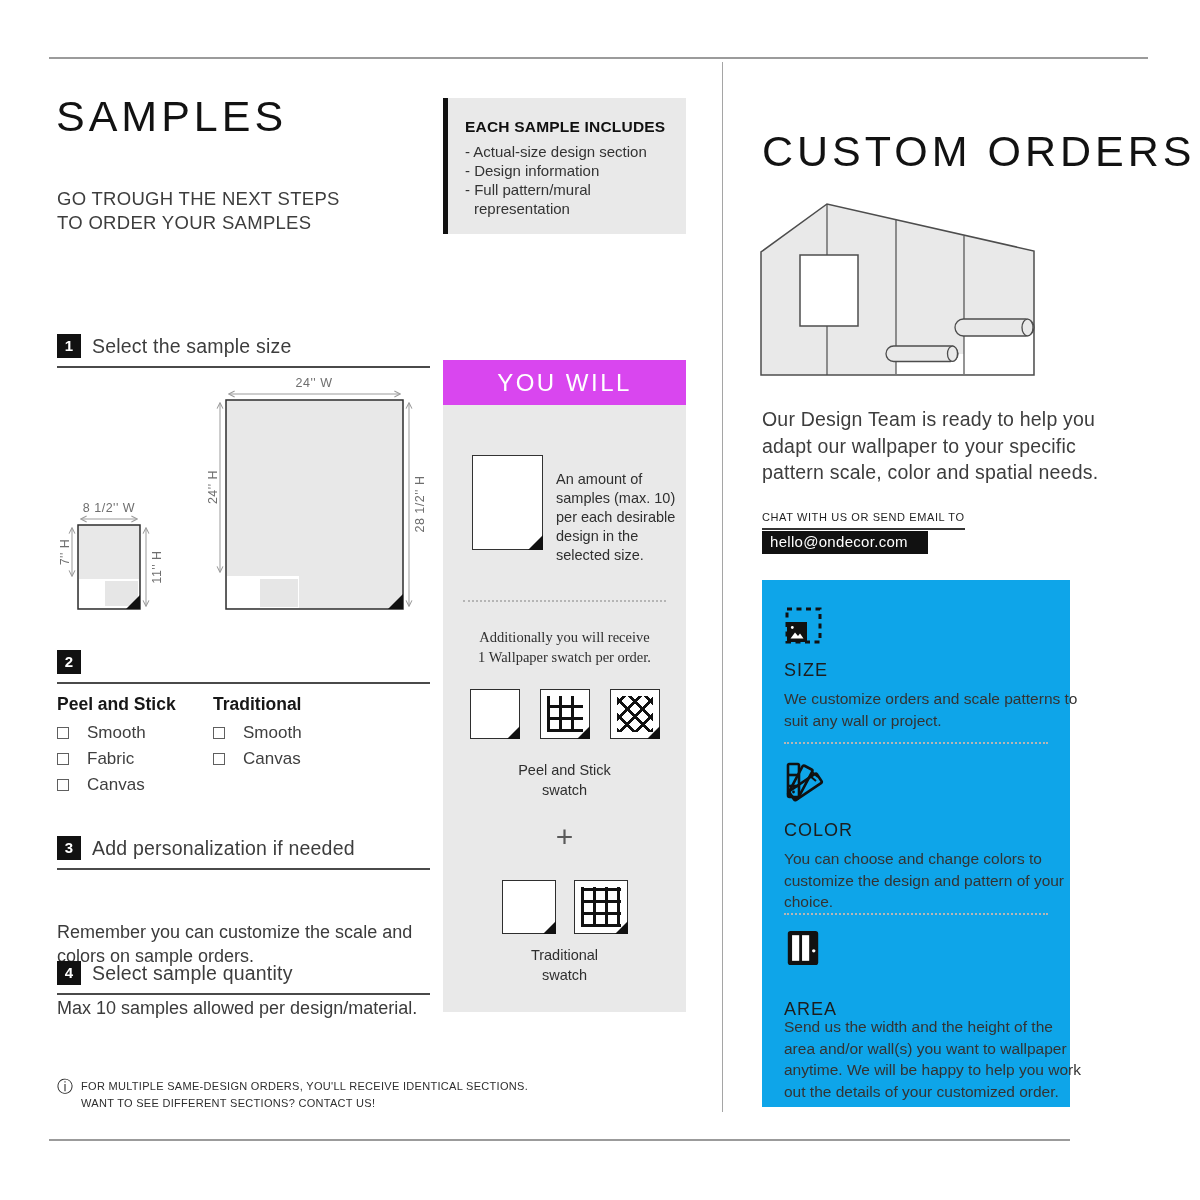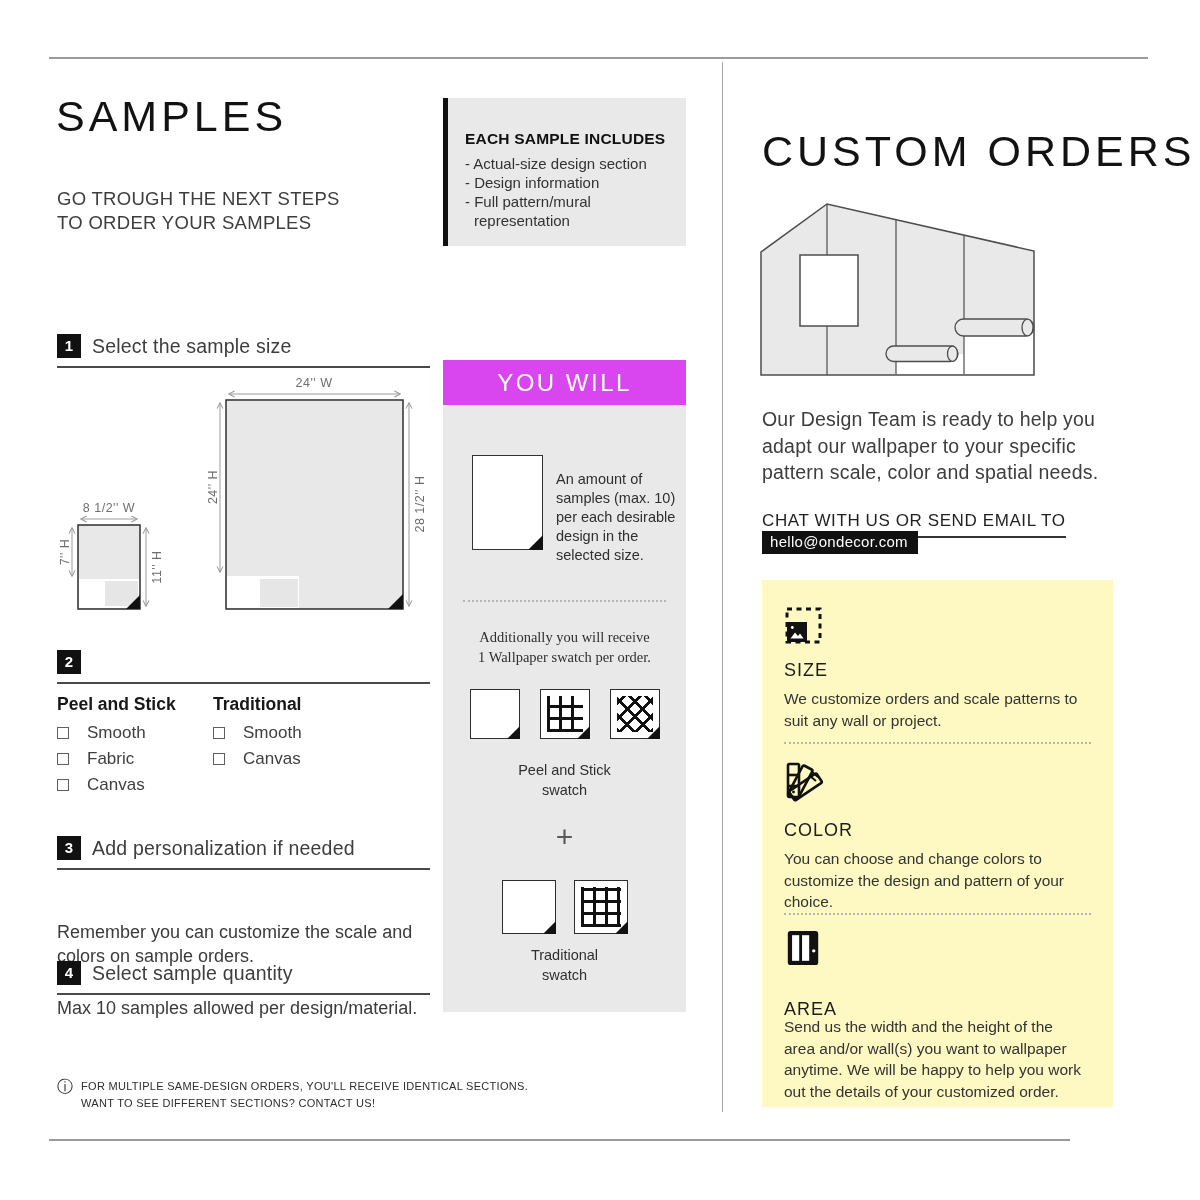--- a/index.html
+++ b/index.html
@@ -44,21 +44,21 @@
   .mat-row { display:flex; align-items:center; gap:18px; margin-top:6px; font-size:17px; color:#3f3f3f; }
   .cbx { width:12px; height:12px; border:1.5px solid #5f5f5f; background:#fff; flex:0 0 auto; }
 
   #footnote { left:57px; top:1078px; width:478px; display:flex; gap:8px; align-items:flex-start; }
   #footnote .info-i { font-size:16px; line-height:17px; color:#222; }
   #footnote .fn-text { font-size:11px; line-height:17px; letter-spacing:.3px; color:#2e2e2e; }
 
   
   #includes-box {
     left:443px; top:98px; width:243px; min-height:129px;
-    background:#e9e9e9; border-left:5px solid #111; padding:32px 12px 16px 17px;
+    background:#e9e9e9; border-left:5px solid #111; padding:20px 12px 16px 17px;
   }
   #includes-box .inc-title { font-size:15.5px; font-weight:bold; color:#101010; letter-spacing:.2px; margin-bottom:6px; }
   #includes-box .inc-item { font-size:15px; color:#333; line-height:19px; padding-left:9px; text-indent:-9px; }
 
   #receive-band {
     left:443px; top:360px; width:243px; height:45px; background:#d946ef;
     color:#fff; font-size:24px; letter-spacing:2.5px; text-align:center; line-height:45px;
   }
   #receive-panel { left:443px; top:405px; width:243px; height:607px; background:#e9e9e9; }
 
@@ -89,25 +89,25 @@
   .swatch .fold { border-left-width:13px; border-bottom-width:13px; }
   .swatch-label { position:absolute; left:0; right:0; text-align:center; font-size:14.5px; line-height:20px; color:#2f2f2f; white-space:pre-line; }
   #peel-label { top:355px; }
   #trad-label { top:540px; }
   #plus-sign { left:0; right:0; top:415px; text-align:center; font-size:30px; font-weight:300; color:#5a5a5a; }
 
   
   #custom-title { left:762px; top:92px;margin-top:35px; }
   #house-illustration { left:760px; top:202px; }
   #custom-intro { left:762px; top:406px; width:362px; font-size:19.5px; line-height:26.5px; letter-spacing:.2px; color:#3d3d3d; }
-  #chat-label { left:762px; top:511px; font-size:17px; letter-spacing:.6px; color:#1f1f1f;
+  #chat-label { left:762px; top:511px; font-size:11px; letter-spacing:.6px; color:#1f1f1f;
                 border-bottom:2px solid #333; padding-bottom:5px; }
-  #email-badge { left:762px; top:531px; background:#111; color:#fff; font-size:15px; padding:2px 10px 4px 8px; letter-spacing:.3px; }
-
-  #custom-box { left:762px; top:580px; width:351px; height:527px; background:#fef9c3; }
+  #email-badge { left:762px; top:531px; background:#111; color:#fff; font-size:15px; padding:2px 20px 4px 8px; letter-spacing:.3px; }
+
+  #custom-box { left:762px; top:580px; width:308px; height:527px; background:#0ea5e9; }
   .feature-icon { position:absolute; left:22px; }
   #feat-icon-0 { top:26px; } #feat-icon-1 { top:180px; } #feat-icon-2 { top:348px; }
   .feature-name { position:absolute; left:22px; font-size:18px; letter-spacing:1px; color:#1d1d1d; }
   #feat-name-0 { top:80px; } #feat-name-1 { top:240px; } #feat-name-2 { top:410px;margin-top:9px; }
   .feature-text { position:absolute; left:22px; width:303px; font-size:15.5px; line-height:21.5px; color:#333; }
   #feat-text-0 { top:108px; } #feat-text-1 { top:268px; } #feat-text-2 { top:436px; }
   #feat-div-0 { left:22px; right:22px; top:162px; }
   #feat-div-1 { left:22px; right:22px; top:333px; }
 </style>
 </head>

